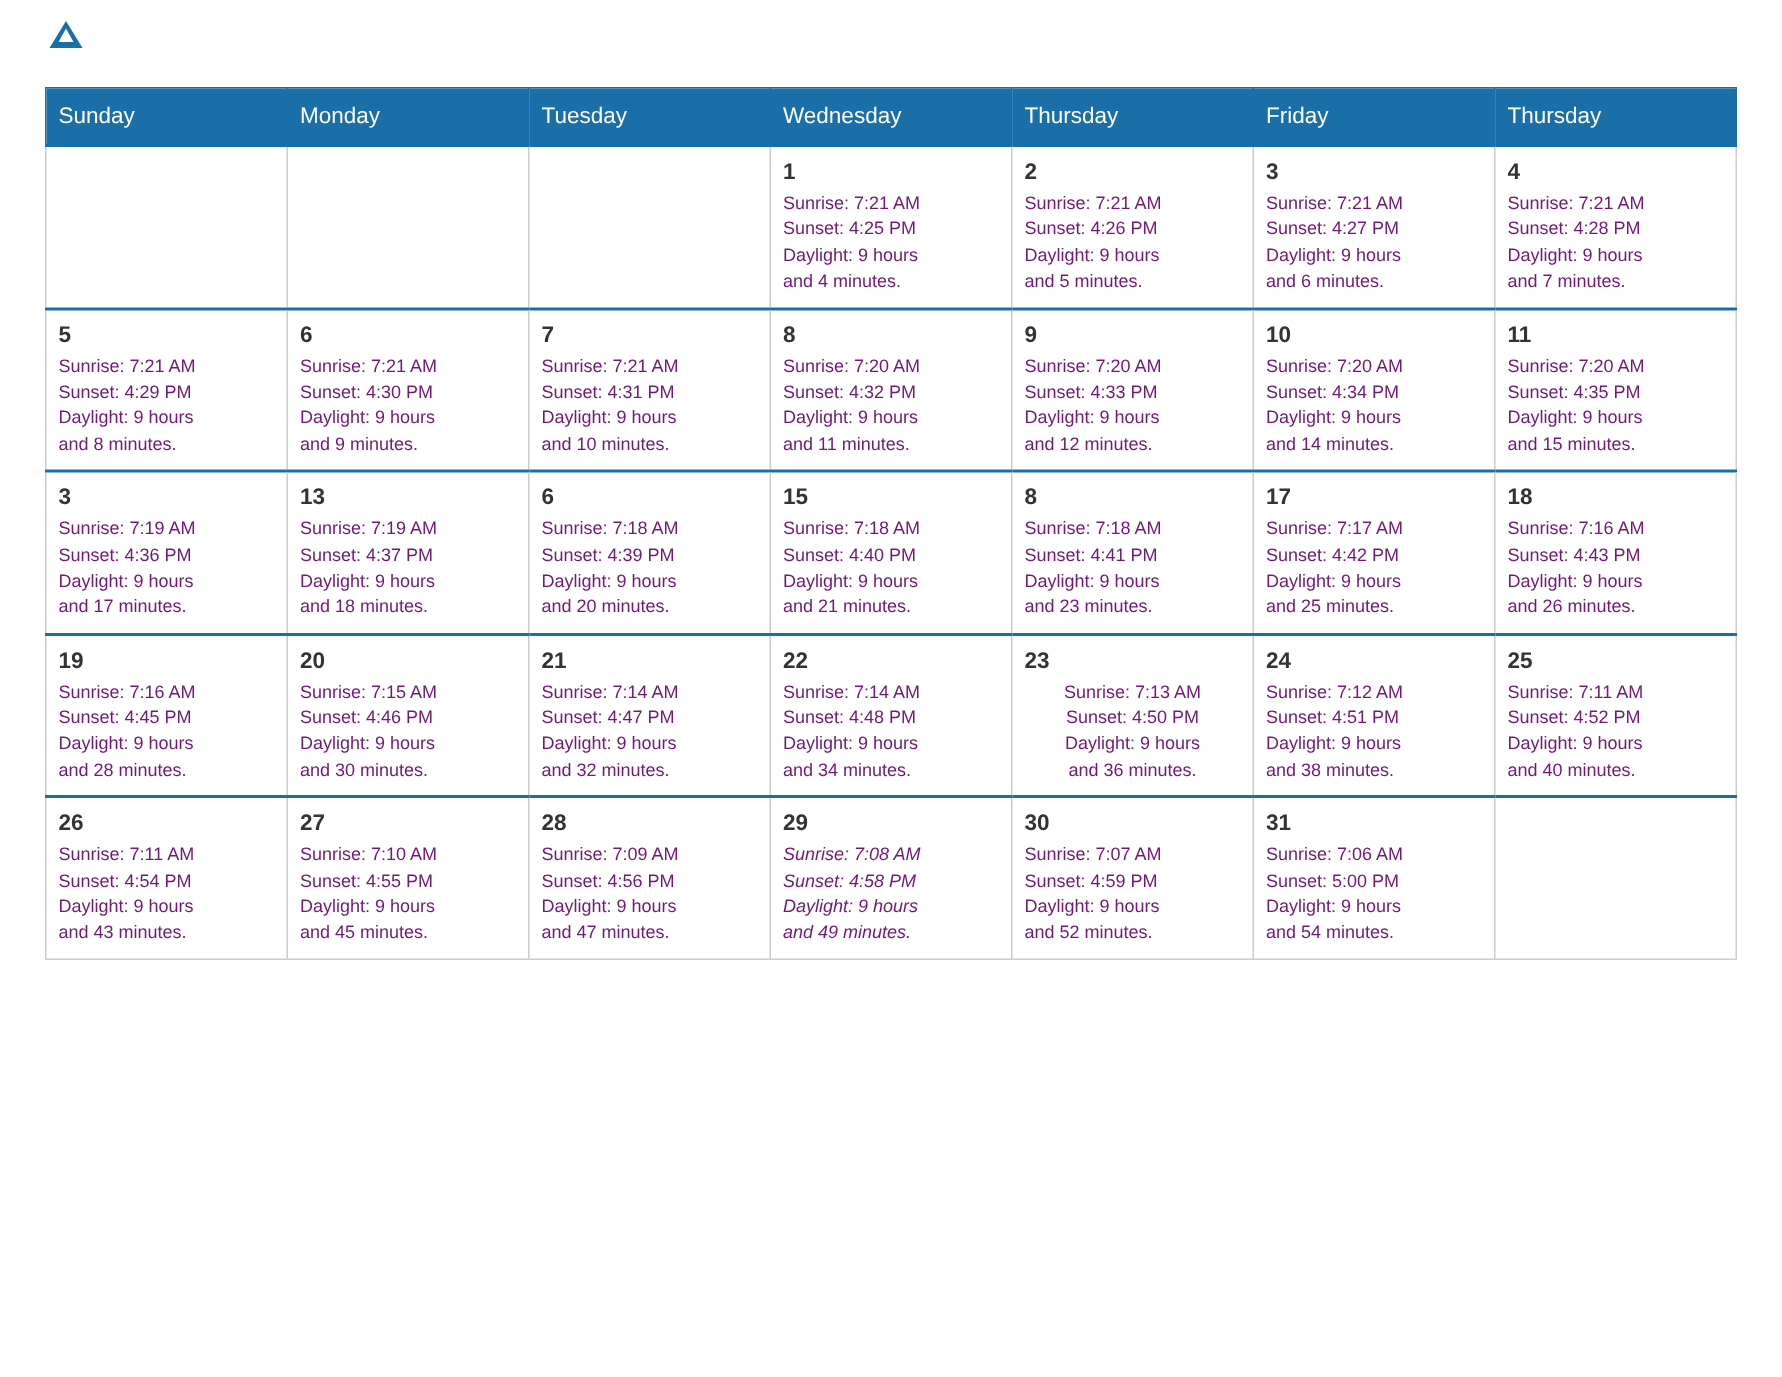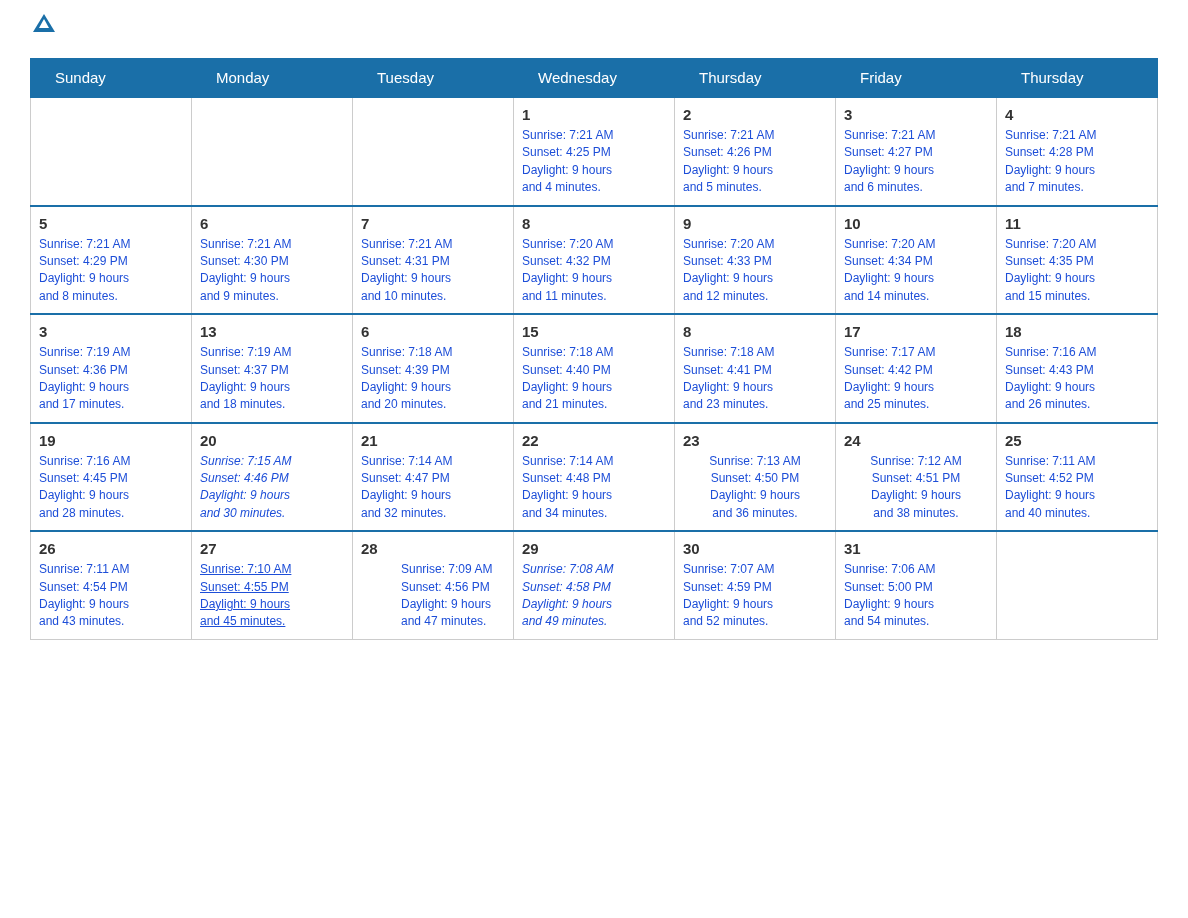--- a/index.html
+++ b/index.html
@@ -55,21 +55,21 @@
       margin-top: 4px;
     }
     .calendar-table {
       width: 100%;
       border-collapse: collapse;
       table-layout: fixed;
     }
     .calendar-table thead tr th {
       background-color: #1a6fa8;
       color: #fff;
-      padding: 10px 24px;
+      padding: 10px 8px;
       font-size: 15px;
       font-weight: normal;
       text-align: left;
       border: 1px solid #1a6fa8;
     }
     .calendar-table tbody tr td {
       vertical-align: top;
       padding: 8px 8px;
       border: 1px solid #ccc;
       font-size: 12px;
@@ -79,21 +79,21 @@
     .day-number {
       font-size: 15px;
       font-weight: bold;
       color: #333;
       display: block;
       margin-bottom: 4px;
     }
     .day-info {
       font-size: 12px;
       line-height: 1.45;
-      color: #1d4ed8;
+      color: #701a75;
     }
     .empty-cell {
       background: #fff;
     }
     tbody tr td:first-child {
       border-left: 1px solid #ccc;
     }
     tbody tr:first-child td {
       border-top: 2px solid #1a6fa8;
     }
@@ -304,21 +304,21 @@
       <tr>
         <td>
           <span class="day-number">19</span>
           <div class="day-info" style="white-space: pre-line;">Sunrise: 7:16 AM
 Sunset: 4:45 PM
 Daylight: 9 hours
 and 28 minutes.</div>
         </td>
         <td>
           <span class="day-number">20</span>
-          <div class="day-info" style="white-space: pre-line; font-style: italic;">Sunrise: 7:15 AM
+          <div class="day-info" style="white-space: pre-line;">Sunrise: 7:15 AM
 Sunset: 4:46 PM
 Daylight: 9 hours
 and 30 minutes.</div>
         </td>
         <td>
           <span class="day-number">21</span>
           <div class="day-info" style="white-space: pre-line;">Sunrise: 7:14 AM
 Sunset: 4:47 PM
 Daylight: 9 hours
 and 32 minutes.</div>
@@ -332,21 +332,21 @@
         </td>
         <td>
           <span class="day-number">23</span>
           <div class="day-info" style="white-space: pre-line; text-align: center;">Sunrise: 7:13 AM
 Sunset: 4:50 PM
 Daylight: 9 hours
 and 36 minutes.</div>
         </td>
         <td>
           <span class="day-number">24</span>
-          <div class="day-info" style="white-space: pre-line; text-align: center;">Sunrise: 7:12 AM
+          <div class="day-info" style="white-space: pre-line;">Sunrise: 7:12 AM
 Sunset: 4:51 PM
 Daylight: 9 hours
 and 38 minutes.</div>
         </td>
         <td>
           <span class="day-number">25</span>
           <div class="day-info" style="white-space: pre-line;">Sunrise: 7:11 AM
 Sunset: 4:52 PM
 Daylight: 9 hours
 and 40 minutes.</div>
@@ -355,28 +355,28 @@
       <tr>
         <td>
           <span class="day-number">26</span>
           <div class="day-info" style="white-space: pre-line;">Sunrise: 7:11 AM
 Sunset: 4:54 PM
 Daylight: 9 hours
 and 43 minutes.</div>
         </td>
         <td>
           <span class="day-number">27</span>
-          <div class="day-info" style="white-space: pre-line; text-decoration: underline;">Sunrise: 7:10 AM
+          <div class="day-info" style="white-space: pre-line;">Sunrise: 7:10 AM
 Sunset: 4:55 PM
 Daylight: 9 hours
 and 45 minutes.</div>
         </td>
         <td>
           <span class="day-number">28</span>
-          <div class="day-info" style="white-space: pre-line; margin-left: 40px;">Sunrise: 7:09 AM
+          <div class="day-info" style="white-space: pre-line;">Sunrise: 7:09 AM
 Sunset: 4:56 PM
 Daylight: 9 hours
 and 47 minutes.</div>
         </td>
         <td>
           <span class="day-number">29</span>
           <div class="day-info" style="white-space: pre-line; font-style: italic;">Sunrise: 7:08 AM
 Sunset: 4:58 PM
 Daylight: 9 hours
 and 49 minutes.</div>

